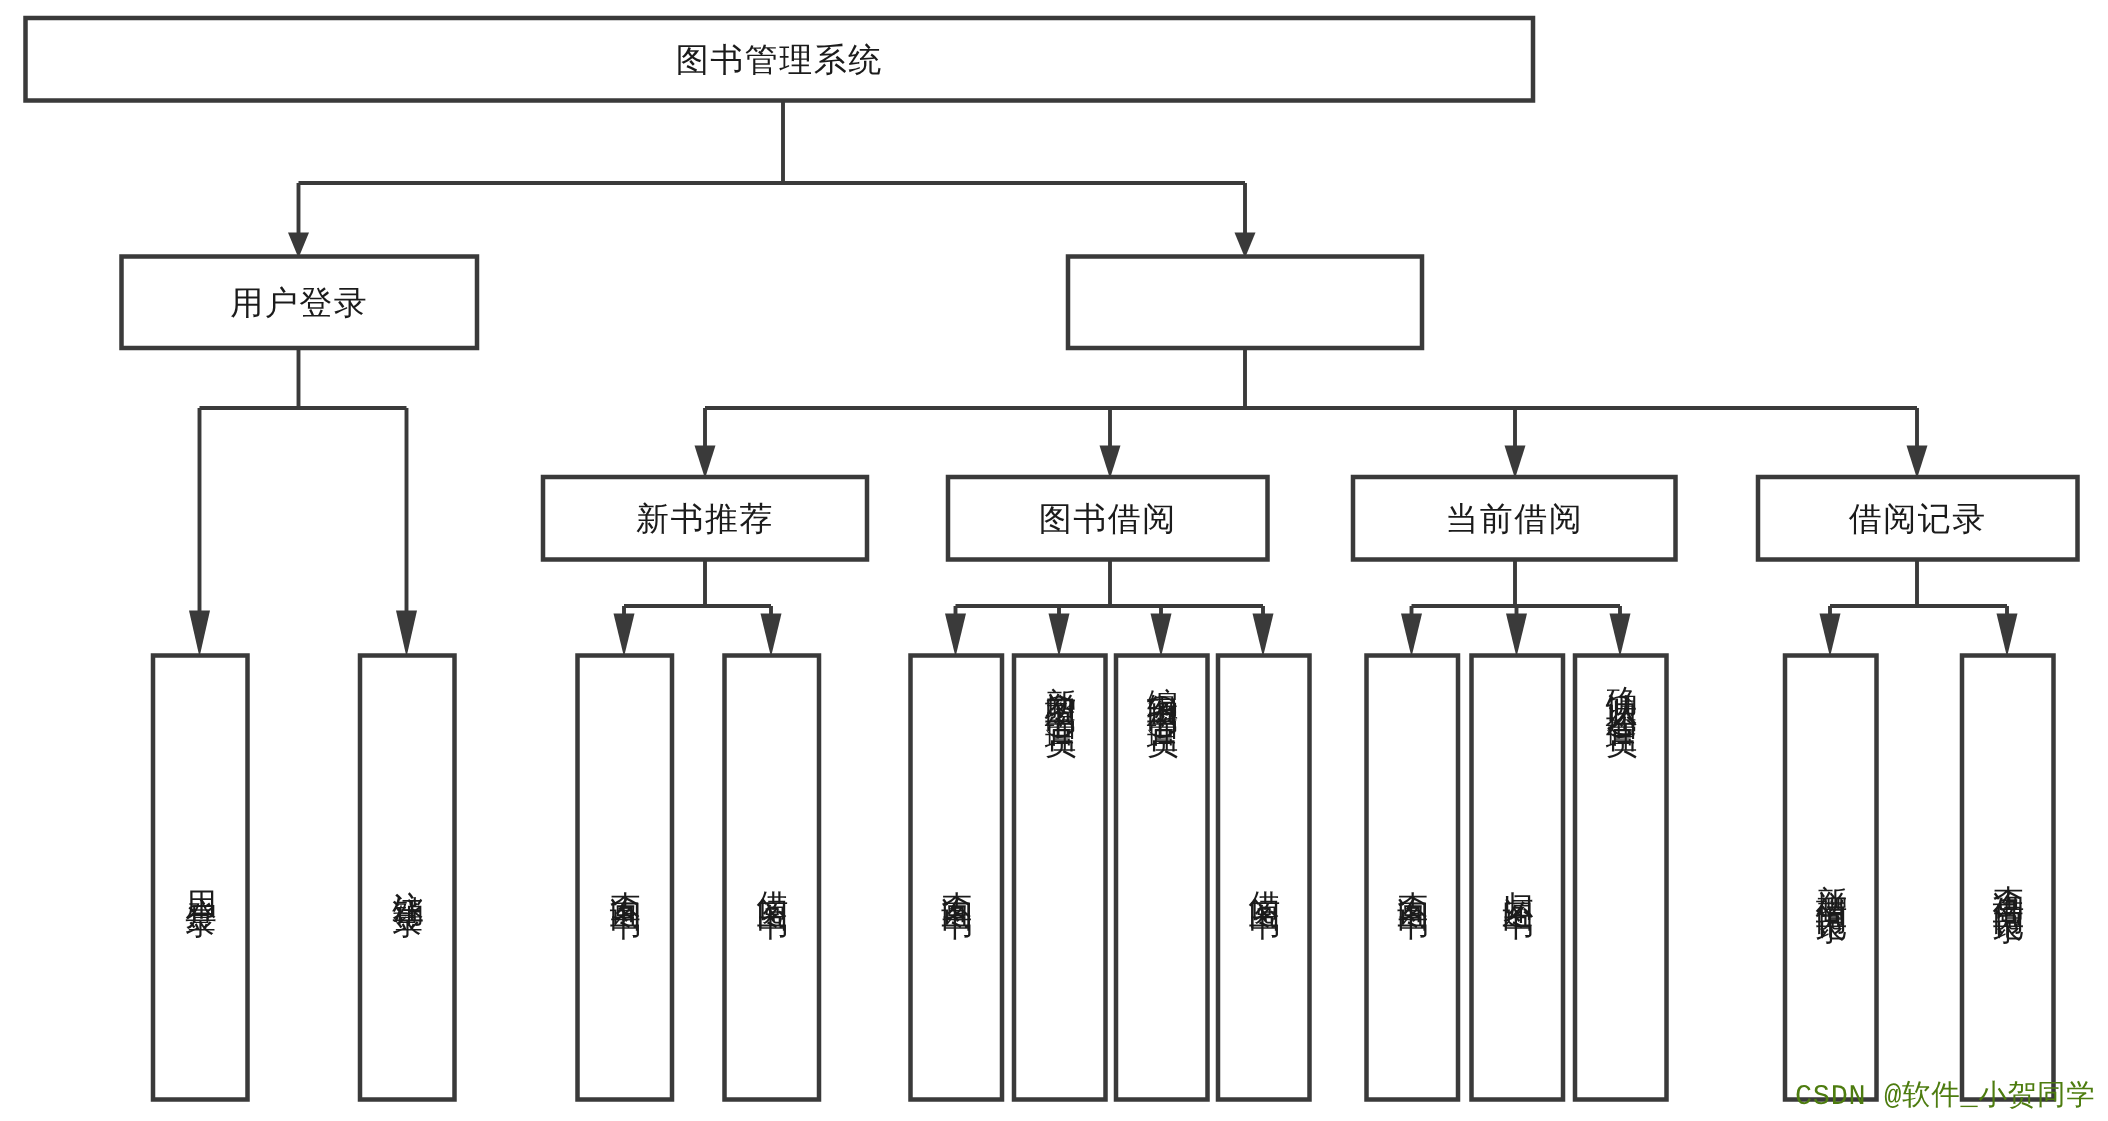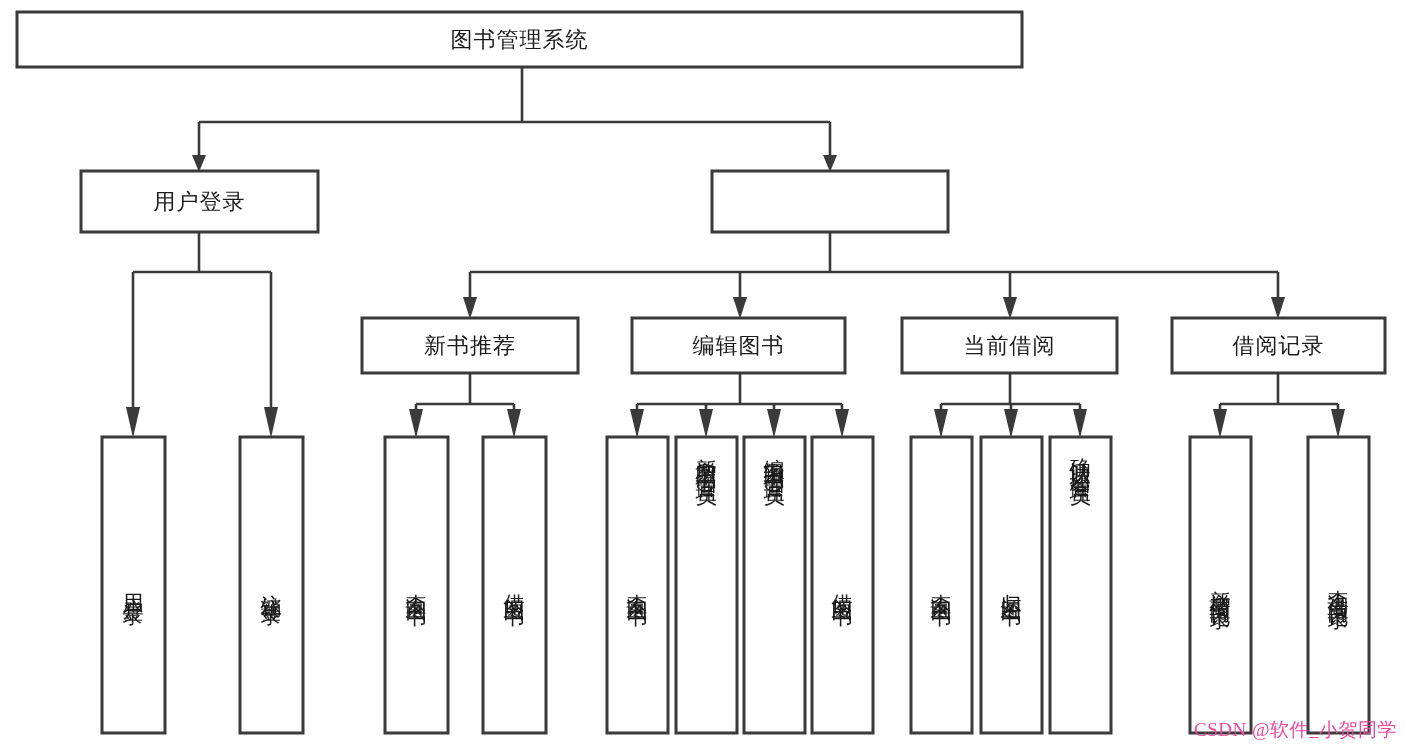--- a/index.html
+++ b/index.html
@@ -67,23 +67,23 @@
     font-family: "Liberation Sans", "DejaVu Sans", sans-serif;
     font-size: 22px;
     color: #1b1b1b;
     letter-spacing: 1px;
     white-space: nowrap;
   }
   #watermark {
     position: absolute;
     right: 8px;
     bottom: 4px;
-    font-family: Liberation Serif, serif;
+    font-family: Liberation Mono, monospace;
     font-size: 19px;
-    color: #ec4899;
+    color: #4d7c0f;
     letter-spacing: 0.5px;
     white-space: nowrap;
     pointer-events: none;
   }
 </style>
 </head>
 <body>
 
 <div id="stage">
 
@@ -188,21 +188,21 @@
   </div>
 
   <div class="hlabel-wrap" style="left:81px; top:171px; width:237px; height:61px;">
     <span class="hlabel-text">用户登录</span>
   </div>
 
   <div class="hlabel-wrap" style="left:362px; top:318px; width:216px; height:55px;border-radius:23px;">
     <span class="hlabel-text">新书推荐</span>
   </div>
   <div class="hlabel-wrap" style="left:632px; top:318px; width:213px; height:55px;">
-    <span class="hlabel-text">编辑图书</span>
+    <span class="hlabel-text">图书借阅</span>
   </div>
   <div class="hlabel-wrap" style="left:1172px; top:318px; width:213px; height:55px;">
     <span class="hlabel-text">借阅记录</span>
   </div>
   <div class="hlabel-wrap" style="left:902px; top:318px; width:215px; height:55px;">
     <span class="hlabel-text">当前借阅</span>
   </div>
 
   <div class="vlabel-wrap" style="left:102px; top:437px; width:63px; height:296px;">
     <span class="vlabel-text">用户登录</span>

